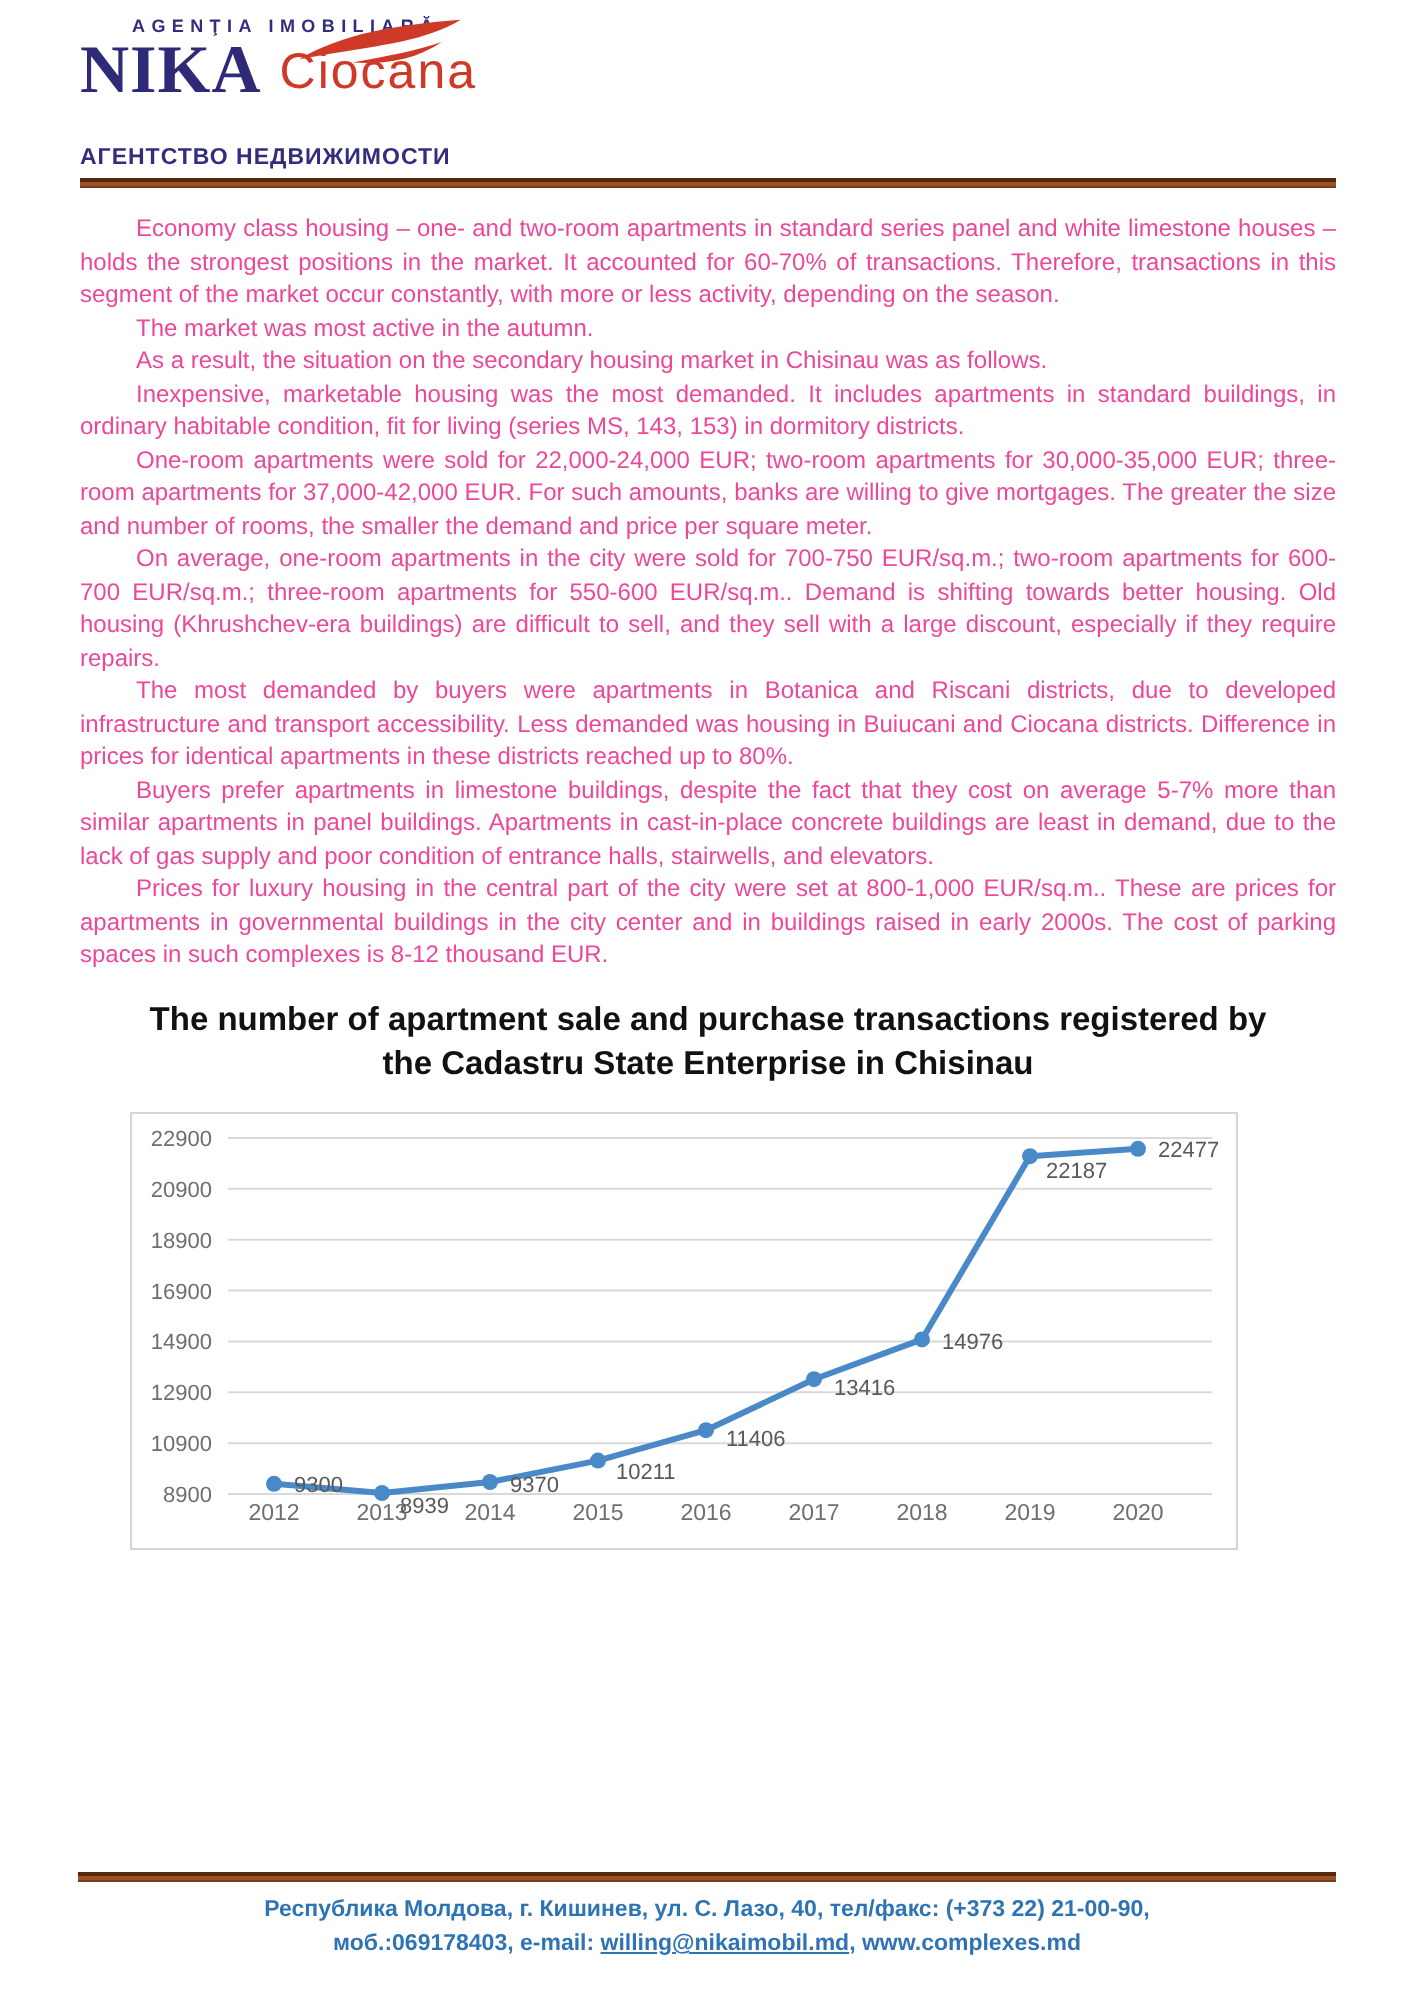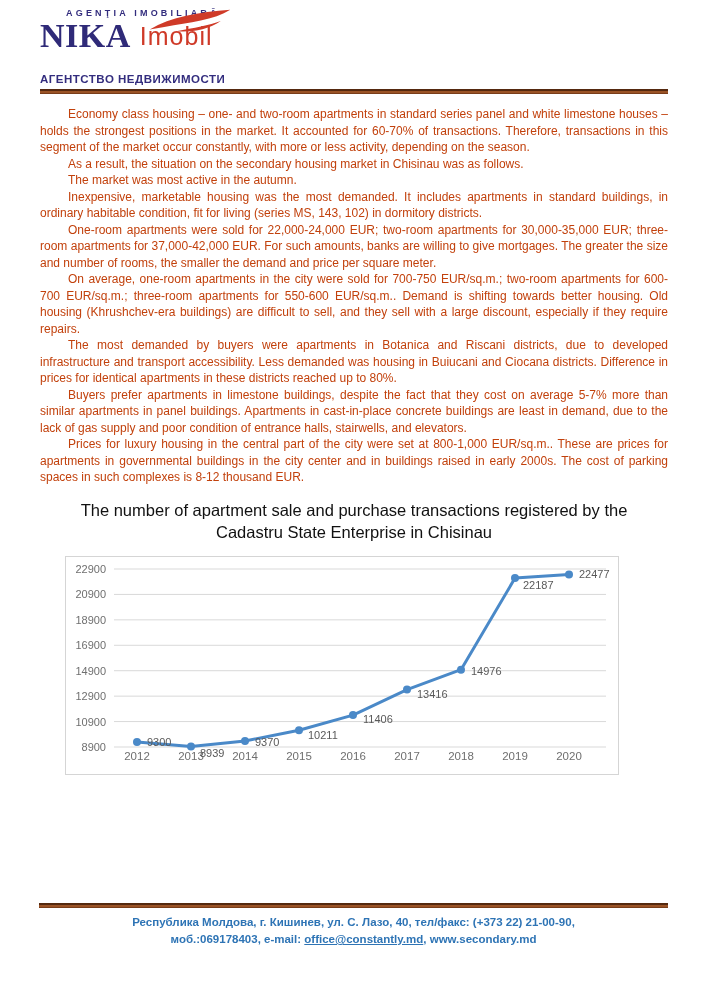--- a/index.html
+++ b/index.html
@@ -42,40 +42,40 @@
     border-top:2px solid #55290f;
     border-bottom:1px solid #7a3d19;
     margin-top:4px;
   }
 
   
   .bodytext { margin-top:12px; }
   .bodytext p {
     font-size:12px; line-height:16.5px;
     text-align:justify; text-indent:28px;
-    color:#c2410c;
+    color:#ec4899;
   }
 
   
   .chart-title {
     margin-top:13px;
-    font-size:16.5px; font-weight:normal; line-height:22px;
+    font-size:16.5px; font-weight:bold; line-height:22px;
     text-align:center; color:#111;
     padding:0 30px;
   }
   .chart-box {
     margin:13px 0 0 25px;
     width:554px; height:219px;
     border:1px solid #d5d5d5;
     background:#ffffff;
   }
   .chart-box svg { display:block; }
 
   
-  .footer { position:absolute; left:39px; right:39px; top:903px; }
+  .footer { position:absolute; left:39px; right:39px; top:936px; }
   .footer-rule {
     height:5px; background:#9a5326;
     border-top:2px solid #55290f;
     border-bottom:1px solid #7a3d19;
   }
   .footer-text {
     margin-top:6px; text-align:center;
     font-size:11.5px; font-weight:bold; line-height:17px;
     color:#2e74b5;
   }
@@ -84,35 +84,35 @@
 </head>
 <body>
 
 <div class="page">
   <div class="content">
 
     <div class="logo">
       <div class="logo-tagline-top">AGENŢIA IMOBILIARĂ</div>
       <div class="brand-row">
         <span class="brand-nika">NIKA</span>
-        <span class="brand-imobil">Imobil</span>
+        <span class="brand-imobil">Ciocana</span>
         <svg class="swoosh" viewBox="0 0 100 28">
           <path d="M3 24 C28 9 60 4 97 1 C78 13 50 16 20 21 Z" fill="#cf3a28"></path>
           <path d="M34 26 C55 22 72 19 86 14 C70 25 52 27 34 26 Z" fill="#cf3a28"></path>
         </svg>
       </div>
       <div class="logo-tagline-bottom">АГЕНТСТВО НЕДВИЖИМОСТИ</div>
     </div>
     <div class="rule"></div>
 
     <div class="bodytext">
       <p>Economy class housing – one- and two-room apartments in standard series panel and white limestone houses – holds the strongest positions in the market. It accounted for 60-70% of transactions. Therefore, transactions in this segment of the market occur constantly, with more or less activity, depending on the season.</p>
+      <p>The market was most active in the autumn.</p>
       <p>As a result, the situation on the secondary housing market in Chisinau was as follows.</p>
-      <p>The market was most active in the autumn.</p>
-      <p>Inexpensive, marketable housing was the most demanded. It includes apartments in standard buildings, in ordinary habitable condition, fit for living (series MS, 143, 102) in dormitory districts.</p>
+      <p>Inexpensive, marketable housing was the most demanded. It includes apartments in standard buildings, in ordinary habitable condition, fit for living (series MS, 143, 153) in dormitory districts.</p>
       <p>One-room apartments were sold for 22,000-24,000 EUR; two-room apartments for 30,000-35,000 EUR; three-room apartments for 37,000-42,000 EUR. For such amounts, banks are willing to give mortgages. The greater the size and number of rooms, the smaller the demand and price per square meter.</p>
       <p>On average, one-room apartments in the city were sold for 700-750 EUR/sq.m.; two-room apartments for 600-700 EUR/sq.m.; three-room apartments for 550-600 EUR/sq.m.. Demand is shifting towards better housing. Old housing (Khrushchev-era buildings) are difficult to sell, and they sell with a large discount, especially if they require repairs.</p>
       <p>The most demanded by buyers were apartments in Botanica and Riscani districts, due to developed infrastructure and transport accessibility. Less demanded was housing in Buiucani and Ciocana districts. Difference in prices for identical apartments in these districts reached up to 80%.</p>
       <p>Buyers prefer apartments in limestone buildings, despite the fact that they cost on average 5-7% more than similar apartments in panel buildings. Apartments in cast-in-place concrete buildings are least in demand, due to the lack of gas supply and poor condition of entrance halls, stairwells, and elevators.</p>
       <p>Prices for luxury housing in the central part of the city were set at 800-1,000 EUR/sq.m.. These are prices for apartments in governmental buildings in the city center and in buildings raised in early 2000s. The cost of parking spaces in such complexes is 8-12 thousand EUR.</p>
     </div>
 
     <h2 class="chart-title">The number of apartment sale and purchase transactions registered by the Cadastru State Enterprise in Chisinau</h2>
     <div class="chart-box">
       <svg id="chart-svg" width="552" height="217" viewBox="0 0 552 217">
@@ -161,16 +161,16 @@
           <circle cx="503" cy="17.4" r="4" fill="#4a89c8"></circle>
           <text x="513" y="21.378142857142876" font-size="11" fill="#595959">22477</text>
         </svg>
     </div>
   </div>
 
   <div class="footer">
     <div class="footer-rule"></div>
     <div class="footer-text">
       <div>Республика Молдова, г. Кишинев, ул. С. Лазо, 40, тел/факс: (+373 22) 21-00-90,</div>
-      <div><span>моб.:069178403, e-mail: </span><a href="#">office@constantly.md</a><span>, www.secondary.md</span></div>
+      <div><span>моб.:069178403, e-mail: </span><a href="#">willing@nikaimobil.md</a><span>, www.complexes.md</span></div>
     </div>
   </div>
 </div>
 
 </body></html>

